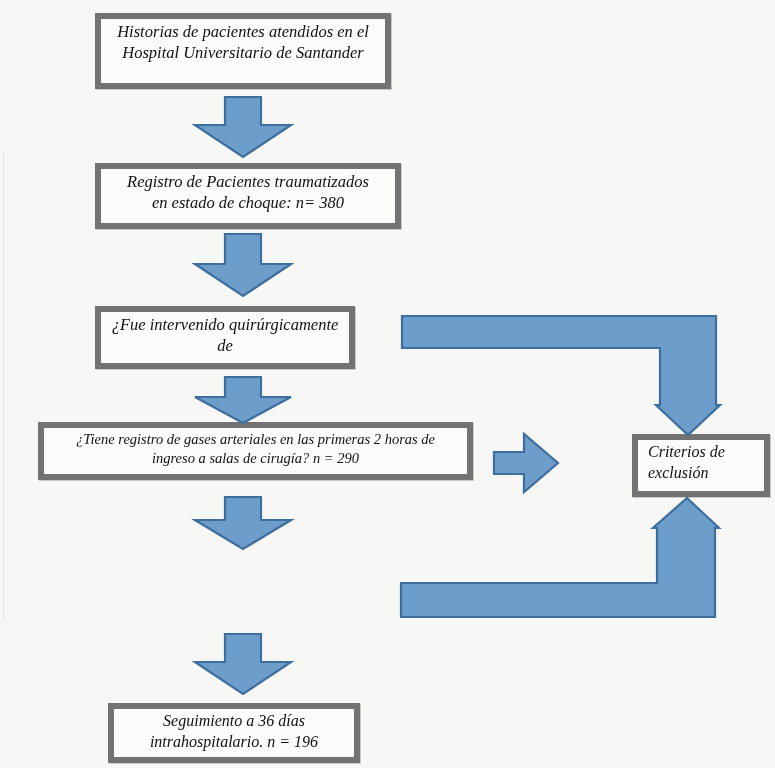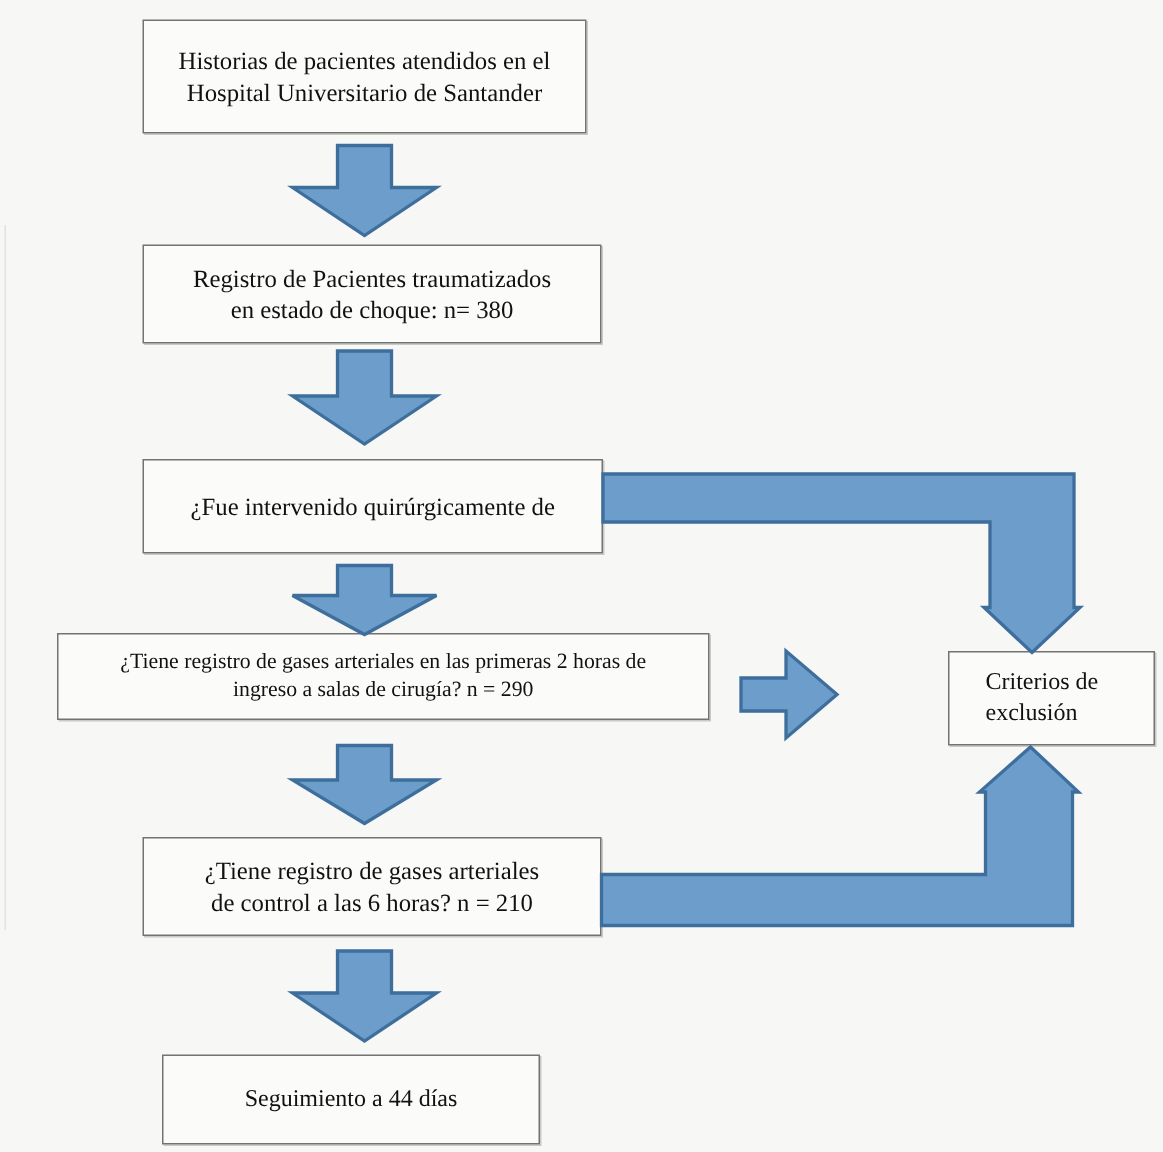--- a/index.html
+++ b/index.html
@@ -25,45 +25,45 @@
     left: 3px;
     top: 150px;
     width: 1px;
     height: 470px;
     background: #e2e2e0;
   }
   .node {
     position: absolute;
     box-sizing: border-box;
     background: #fbfbfa;
-    border: 1px solid #737373;
+    border: 6px solid #737373;
     box-shadow: 1px 1px 0 #c9c9c7;
     display: flex;
-    align-items: center;
     justify-content: center;
     text-align: center;
     color: #111111;
     line-height: 1.30;
     padding: 2px 6px;
+    font-style: italic;
   }
   .node .txt {
     display: block;
     width: 100%;
   }
   
   #node-historias   { left: 95px;  top: 13px;  width: 296px; height: 76px;  font-size: 16.5px; }
   #node-registro    { left: 95px;  top: 163px; width: 306px; height: 66px;  font-size: 16.5px; }
-  #node-intervenido { left: 95px;  top: 306px; width: 307px; height: 63px;  font-size: 16.5px; }
+  #node-intervenido { left: 95px;  top: 306px; width: 260px; height: 63px;  font-size: 16.5px; }
   #node-gases2h     { left: 38px;  top: 422px; width: 435px; height: 58px;  font-size: 14.5px; }
   #node-gases6h     { left: 95px;  top: 558px; width: 306px; height: 66px;  font-size: 16.5px; }
   #node-seguimiento { left: 108px; top: 703px; width: 252px; height: 60px;  font-size: 16px;  }
   #node-criterios   {
     left: 632px; top: 434px; width: 138px; height: 63px;
     font-size: 16px; justify-content: flex-start; text-align: left;
-    padding-left: 24px;
+    padding-left: 10px;
   }
   #node-criterios .txt { text-align: left; }
 
   
   .arrow {
     position: absolute;
     pointer-events: none;
   }
   .arrow svg { display: block; overflow: visible; }
   .arrow .shp {
@@ -106,30 +106,25 @@
     </span>
   </div>
 
   <div class="node" id="node-gases2h">
     <span class="txt">
       <span>¿Tiene registro de gases arteriales en las primeras 2 horas de</span><br>
       <span>ingreso a salas de cirugía? n = 290</span>
     </span>
   </div>
 
-  <div class="node" id="node-gases6h">
-    <span class="txt">
-      <span>¿Tiene registro de gases arteriales</span><br>
-      <span>de control a las 6 horas? n = 210</span>
-    </span>
-  </div>
 
   <div class="node" id="node-seguimiento">
     <span class="txt">
-      <span>Seguimiento a 44 días</span><br>
+      <span>Seguimiento a 36 días</span><br>
+      <span>intrahospitalario. n = 196</span>
     </span>
   </div>
 
   <div class="node" id="node-criterios">
     <span class="txt">
       <span>Criterios de</span><br>
       <span>exclusión</span>
     </span>
   </div>
 

